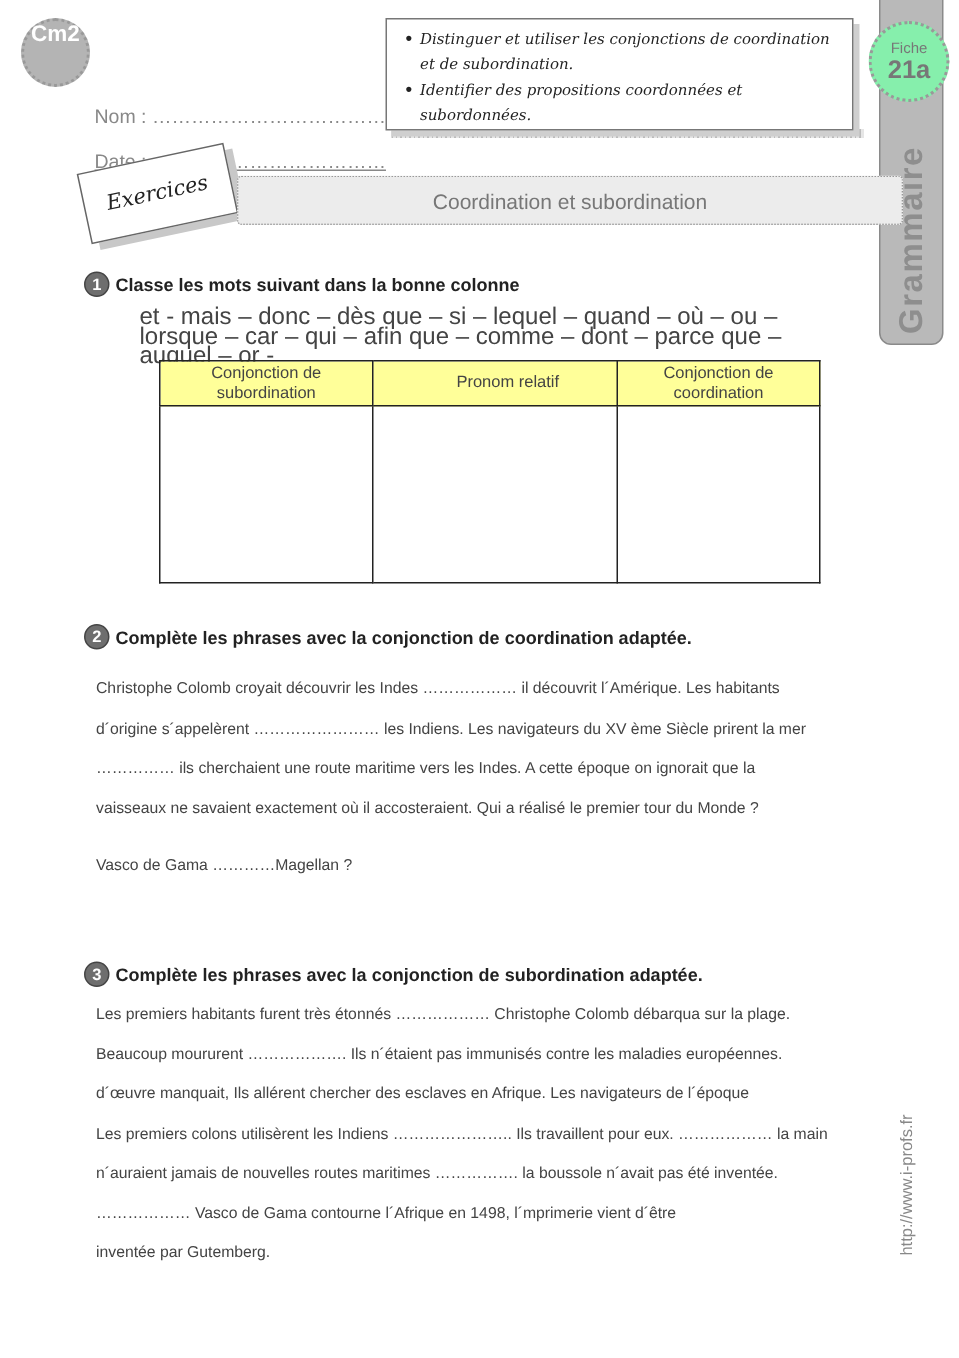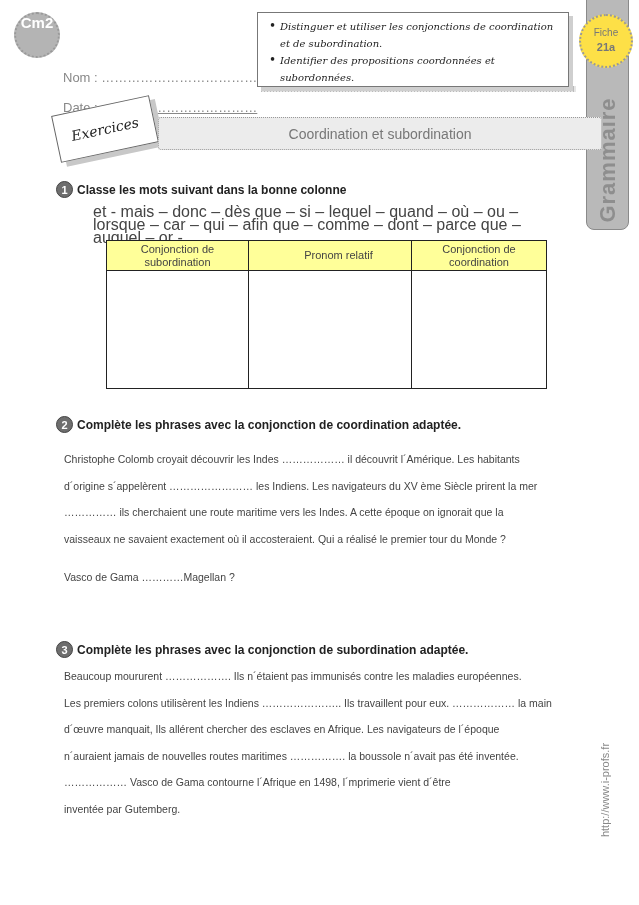--- a/index.html
+++ b/index.html
@@ -27,24 +27,24 @@
              font-size:10px; line-height:17px; color:#222; }
   .note li::before { content:"•"; position:absolute; left:-11px; top:0; font-style:normal; font-size:12px; }
 
   
   .tab { left:586px; top:-6px; width:43px; height:236px; background:#b9b9b9;
          border:1px solid #8a8a8a; border-radius:0 0 8px 8px; box-sizing:border-box; }
   .tab-label { left:584px; top:100px; width:48px; height:120px; display:flex; align-items:center; justify-content:center; }
   .tab-label span { transform:rotate(-90deg); white-space:nowrap; font-size:22px; font-weight:bold;
                     color:#8e8e8e; letter-spacing:1px; }
   .fiche { left:579px; top:14px; width:54px; height:54px; border-radius:50%;
-           background:#fde047; border:2px dotted #999; box-sizing:border-box;
+           background:#86efac; border:2px dotted #999; box-sizing:border-box;
            display:flex; flex-direction:column; align-items:center; justify-content:center; color:#777; }
   .fiche .f1 { font-size:10px; line-height:11px; }
-  .fiche .f2 { font-size:11px; line-height:18px; font-weight:bold; }
+  .fiche .f2 { font-size:17px; line-height:18px; font-weight:bold; }
 
   
   .ex-card { left:55px; top:105px; width:100px; height:48px; background:#fff;
              border:1px solid #666; transform:rotate(-12deg); box-sizing:border-box;
              box-shadow:5px 5px 0 #c8c8c8; display:flex; align-items:center; justify-content:center; }
   .ex-card span { font-family:"DejaVu Serif", serif; font-style:italic; font-size:14px; color:#222; }
   .titlebar { left:158px; top:117px; width:444px; height:33px; background:#ececec;
               border:1px dotted #999; border-radius:3px; box-sizing:border-box;
               display:flex; align-items:center; justify-content:center;
               font-size:14px; color:#777; }
@@ -139,23 +139,24 @@
   <p>…………… ils cherchaient une route maritime vers les Indes. A cette époque on ignorait que la</p>
   <p>vaisseaux ne savaient exactement où il accosteraient. Qui a réalisé le premier tour du Monde ?</p>
   <p style="margin-top:12px;">Vasco de Gama …………Magellan ?</p>
 </div>
 
 <div class="abs q" style="left:56px; top:641px;">
   <span class="num">3</span>
   <span>Complète les phrases avec la conjonction de subordination adaptée.</span>
 </div>
 <div class="abs para" style="left:64px; top:663px;">
+  <p>Les premiers habitants furent très étonnés ……………… Christophe Colomb débarqua sur la plage.</p>
   <p>Beaucoup moururent ………………. Ils n´étaient pas immunisés contre les maladies européennes.</p>
+  <p>d´œuvre manquait,  Ils allérent chercher des esclaves en Afrique. Les navigateurs de l´époque</p>
   <p>Les premiers colons utilisèrent les Indiens ………………….. Ils travaillent pour eux. ……………… la main</p>
-  <p>d´œuvre manquait,  Ils allérent chercher des esclaves en Afrique. Les navigateurs de l´époque</p>
   <p>n´auraient jamais de nouvelles routes maritimes ……………. la boussole n´avait pas été inventée.</p>
   <p>……………… Vasco de Gama contourne l´Afrique en 1498,  l´mprimerie vient d´être</p>
   <p>inventée par Gutemberg.</p>
 </div>
 
 <div class="abs url">
     <span>http://www.i-profs.fr</span>
   </div>
 
 </body></html>

